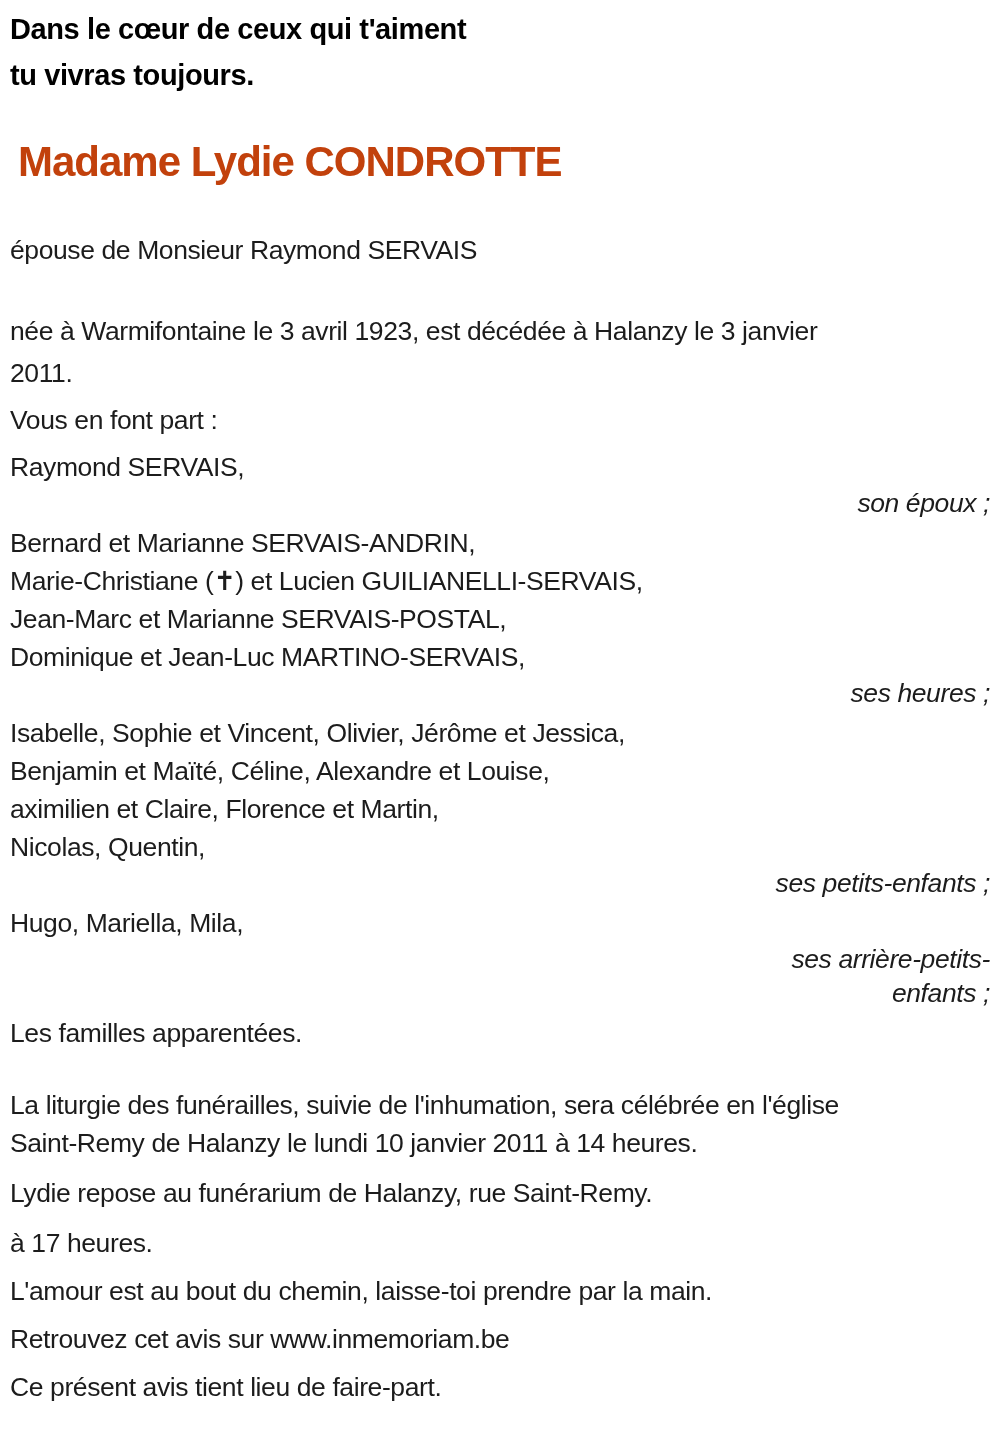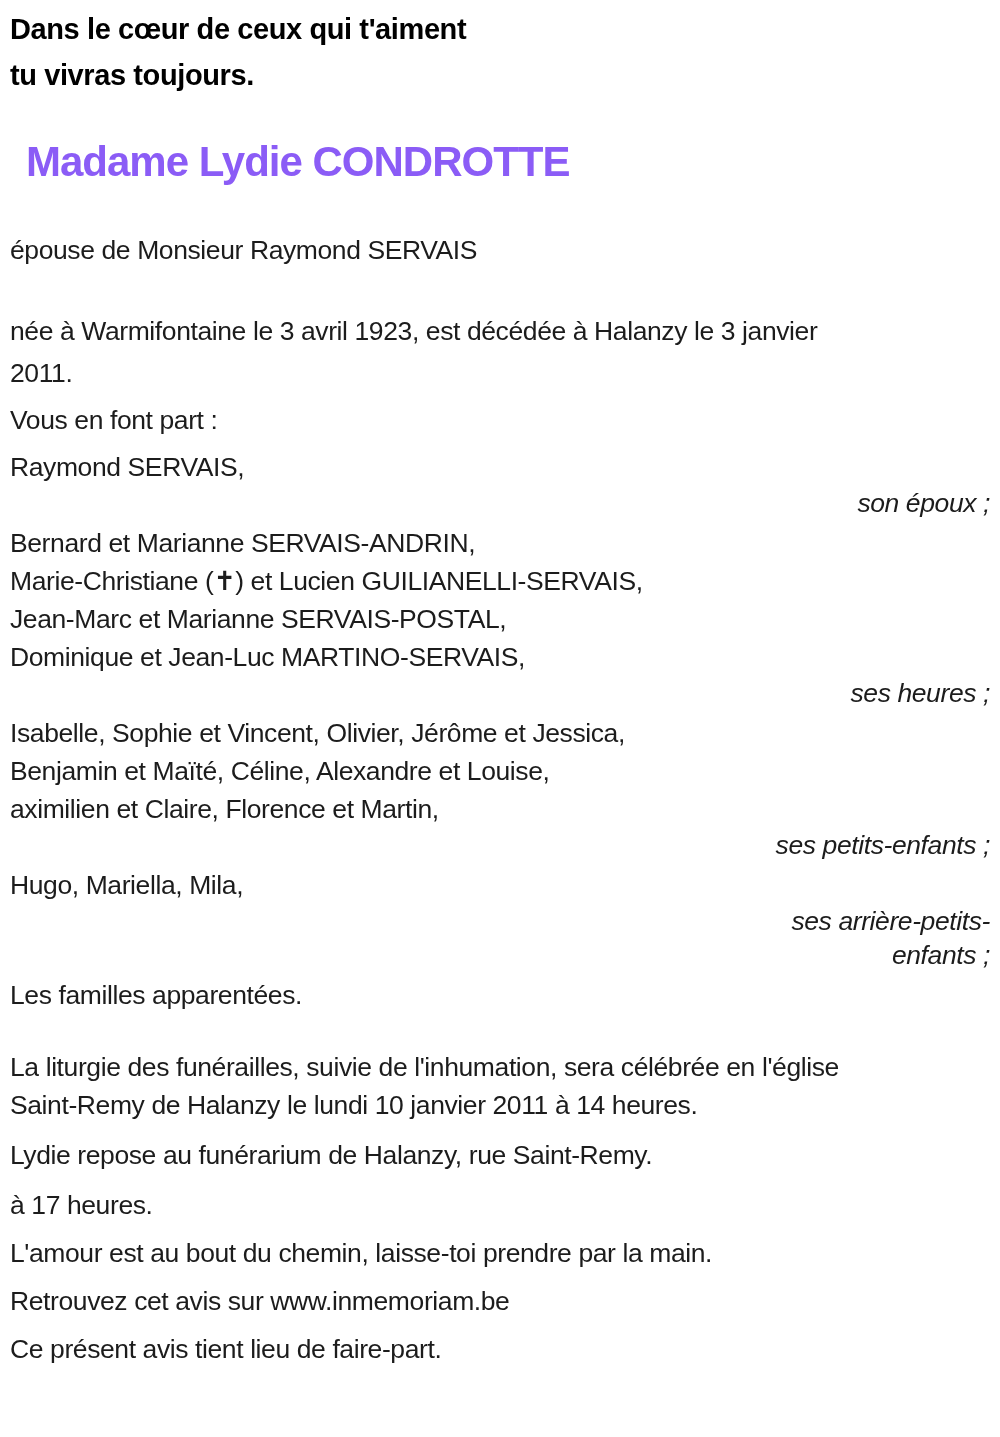--- a/index.html
+++ b/index.html
@@ -21,26 +21,26 @@
     color: #1c1c1c;
   }
   .epitaph p {
     margin: 0;
     font-weight: 700;
     font-size: 29px;
     line-height: 46px;
     color: #000000;
   }
   h1.deceased-name {
-    margin: 40px 0 0 16px;
+    margin: 40px 0 0 8px;
     font-size: 42px;
     line-height: 48px;
     font-weight: 700;
     letter-spacing: -1px;
-    color: #8b5cf6;
+    color: #c2410c;
   }
   .spouse-line {
     margin: 44px 0 0 0;
     line-height: 40px;
   }
   .birth-death {
     margin: 40px 0 0 0;
   }
   .birth-death p {
     margin: 0;
@@ -117,20 +117,21 @@
       <p class="name-line">Marie-Christiane (✝) et Lucien GUILIANELLI-SERVAIS,</p>
       <p class="name-line">Jean-Marc et Marianne SERVAIS-POSTAL,</p>
       <p class="name-line">Dominique et Jean-Luc MARTINO-SERVAIS,</p>
       <p class="relation-line">ses heures ;</p>
     </div>
 
     <div>
       <p class="name-line">Isabelle, Sophie et Vincent, Olivier, Jérôme et Jessica,</p>
       <p class="name-line">Benjamin et Maïté, Céline, Alexandre et Louise,</p>
       <p class="name-line">aximilien et Claire, Florence et Martin,</p>
+      <p class="name-line">Nicolas, Quentin,</p>
       <p class="relation-line">ses petits-enfants ;</p>
     </div>
 
     <div>
       <p class="name-line">Hugo, Mariella, Mila,</p>
       <p class="relation-line">ses arrière-petits-enfants ;</p>
     </div>
 
   </div>
 

